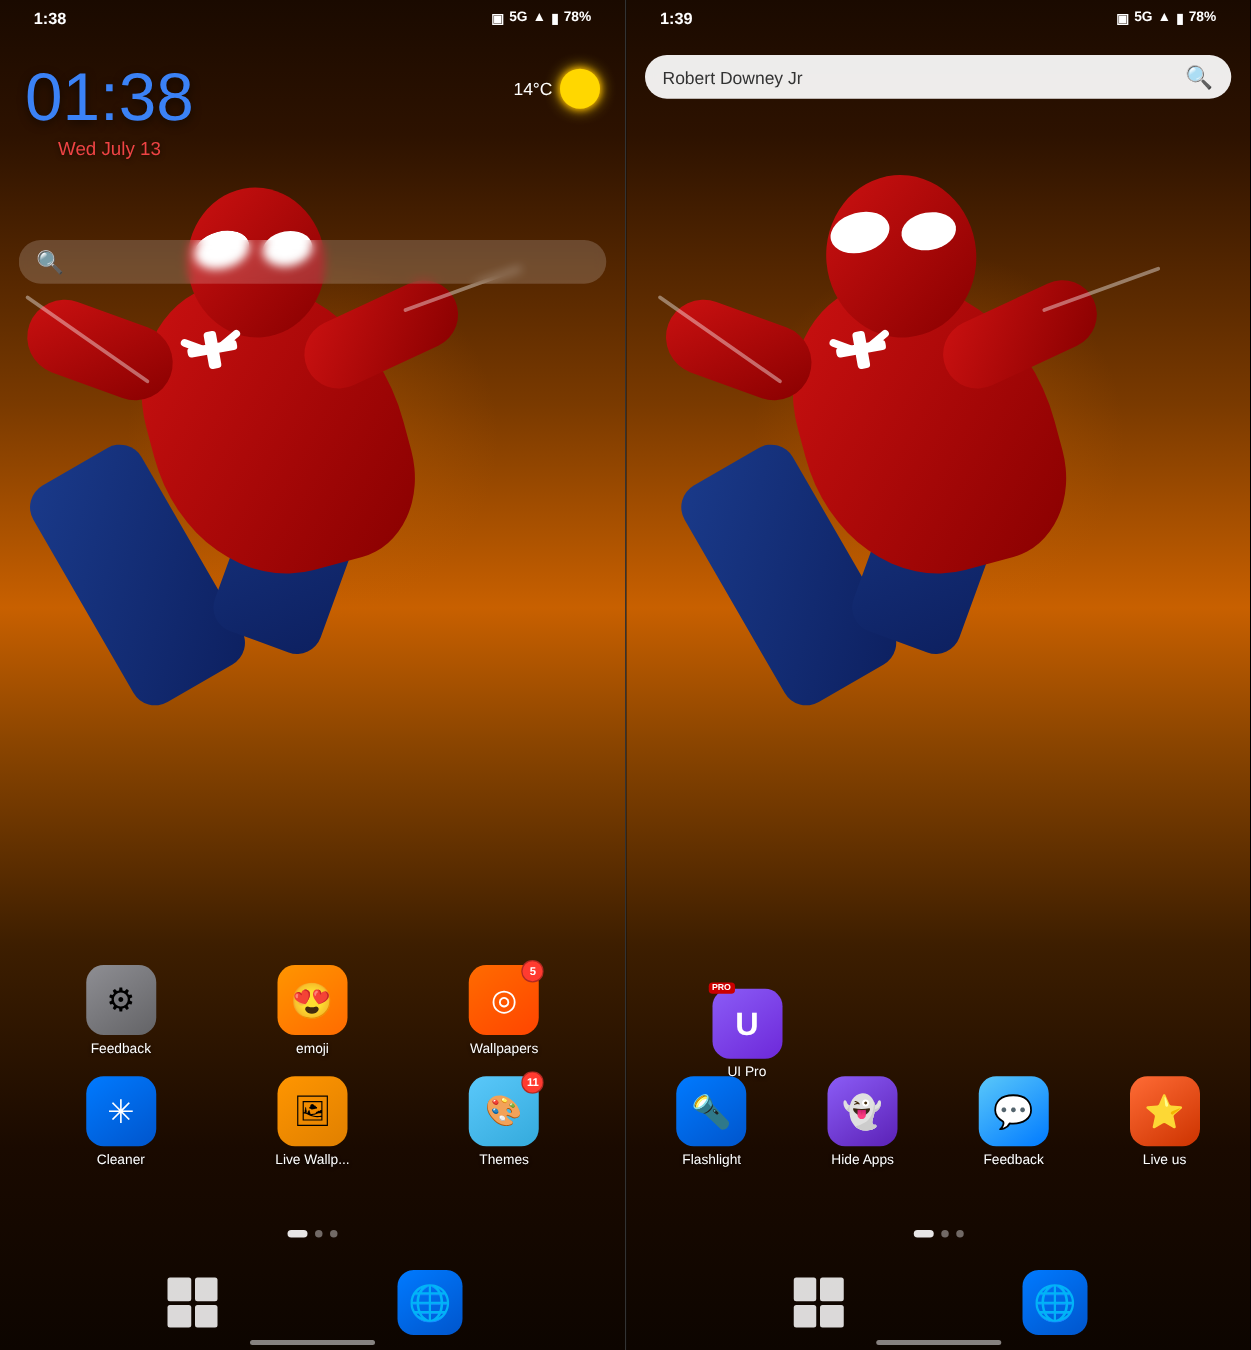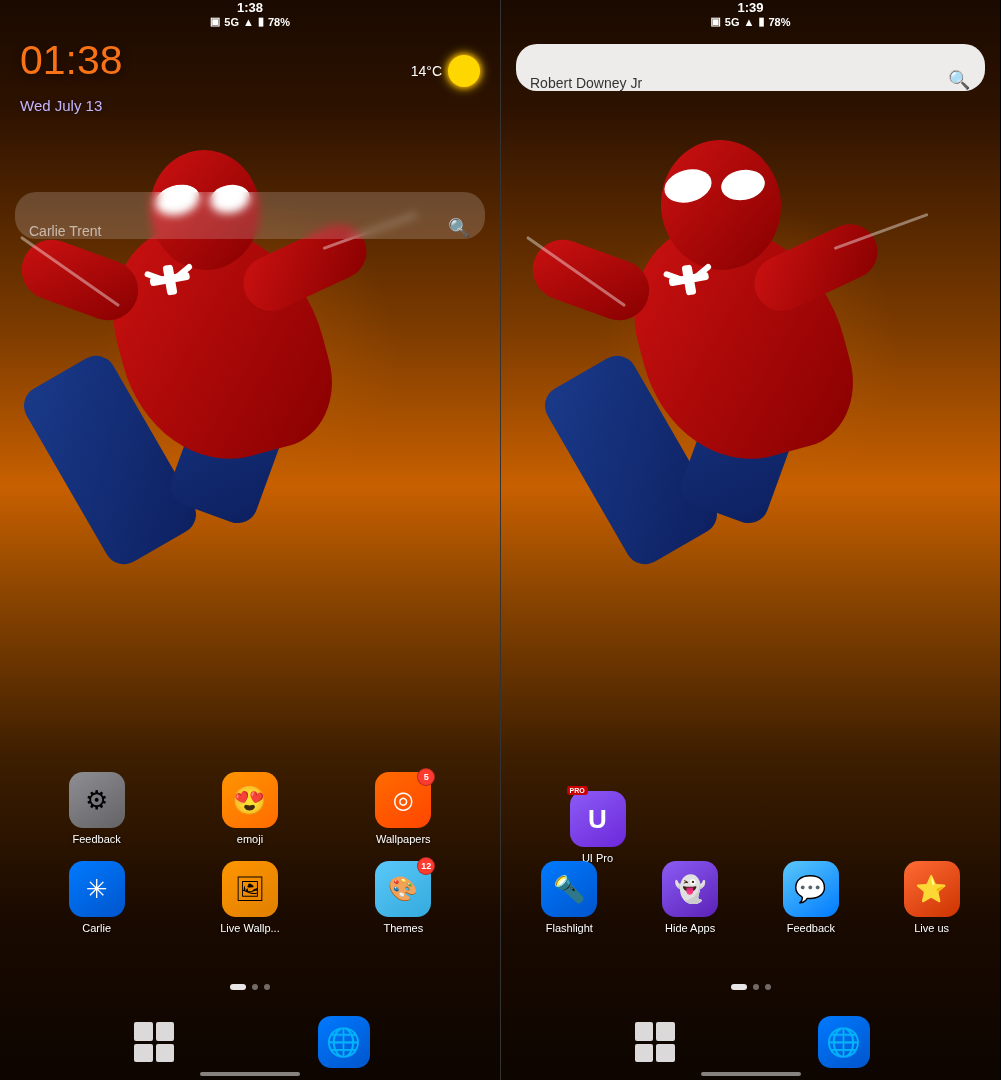--- a/index.html
+++ b/index.html
@@ -45,21 +45,20 @@
       position: absolute;
       top: 0;
       left: 0;
       right: 0;
       height: 28px;
       display: flex;
       align-items: center;
       justify-content: space-between;
       padding: 0 27px;
       z-index: 10;
-      flex-direction: column;
     }
 
     .status-time {
       color: white;
       font-size: 13px;
       font-weight: 600;
     }
 
     .status-icons {
       display: flex;
@@ -72,33 +71,35 @@
 
     
     .clock-widget {
       position: absolute;
       top: 40px;
       left: 20px;
       z-index: 5;
     }
 
     .clock-time {
-      color: #f97316;
-      font-size: 41px;
+      color: #3b82f6;
+      font-size: 54px;
       font-weight: 300;
       line-height: 1;
       text-shadow: 0 2px 8px rgba(0,0,0,0.5);
+      margin-top: 11px;
     }
 
     .clock-date {
-      color: #c4b5fd;
+      color: #ef4444;
       font-size: 15px;
       font-weight: 400;
       text-shadow: 0 1px 4px rgba(0,0,0,0.5);
-      margin-top: 16px;
+      margin-top: 6px;
+      text-align: center;
     }
 
     .weather-icon {
       position: absolute;
       top: 55px;
       right: 20px;
       display: flex;
       align-items: center;
       gap: 6px;
       color: white;
@@ -112,25 +113,25 @@
       background: #FFD700;
       border-radius: 50%;
       box-shadow: 0 0 12px #FFD700, 0 0 6px #FFA500;
     }
 
     
     .search-bar {
       position: absolute;
       left: 15px;
       right: 15px;
-      height: 47px;
+      height: 35px;
       background: rgba(255,255,255,0.18);
       border-radius: 21px;
       display: flex;
-      align-items: flex-end;
+      align-items: center;
       padding: 0 14px;
       z-index: 10;
       backdrop-filter: blur(4px);
     }
 
     .search-bar input {
       flex: 1;
       background: transparent;
       border: none;
       outline: none;
@@ -377,21 +378,20 @@
     <div class="clock-time">01:38</div>
     <div class="clock-date">Wed July 13</div>
   </div>
 
   <div class="weather-icon">
     <span>14°C</span>
     <div class="sun-icon"></div>
   </div>
 
   <div class="search-bar left-search">
-    <input type="text" placeholder="Carlie Trent" style="">
     <button class="search-btn">🔍</button>
   </div>
 
   <div class="app-grid" style="bottom:130px;">
     <div class="app-row">
       <div class="app-item">
         <div class="app-icon icon-settings">
           <span style="font-size:26px;">⚙</span>
         </div>
         <span class="app-label">Feedback</span>
@@ -408,32 +408,32 @@
           <div class="badge">5</div>
         </div>
         <span class="app-label">Wallpapers</span>
       </div>
     </div>
     <div class="app-row">
       <div class="app-item">
         <div class="app-icon icon-cleaner">
           <span style="font-size:26px; color:white;">✳</span>
         </div>
-        <span class="app-label">Carlie</span>
+        <span class="app-label">Cleaner</span>
       </div>
       <div class="app-item">
         <div class="app-icon icon-livewallp">
           <span style="font-size:24px;">🖼</span>
         </div>
         <span class="app-label">Live Wallp...</span>
       </div>
       <div class="app-item">
         <div class="app-icon icon-themes">
           <span style="font-size:24px;">🎨</span>
-          <div class="badge">12</div>
+          <div class="badge">11</div>
         </div>
         <span class="app-label">Themes</span>
       </div>
     </div>
   </div>
 
   <div class="dots">
     <div class="dot active"></div>
     <div class="dot"></div>
     <div class="dot"></div>

